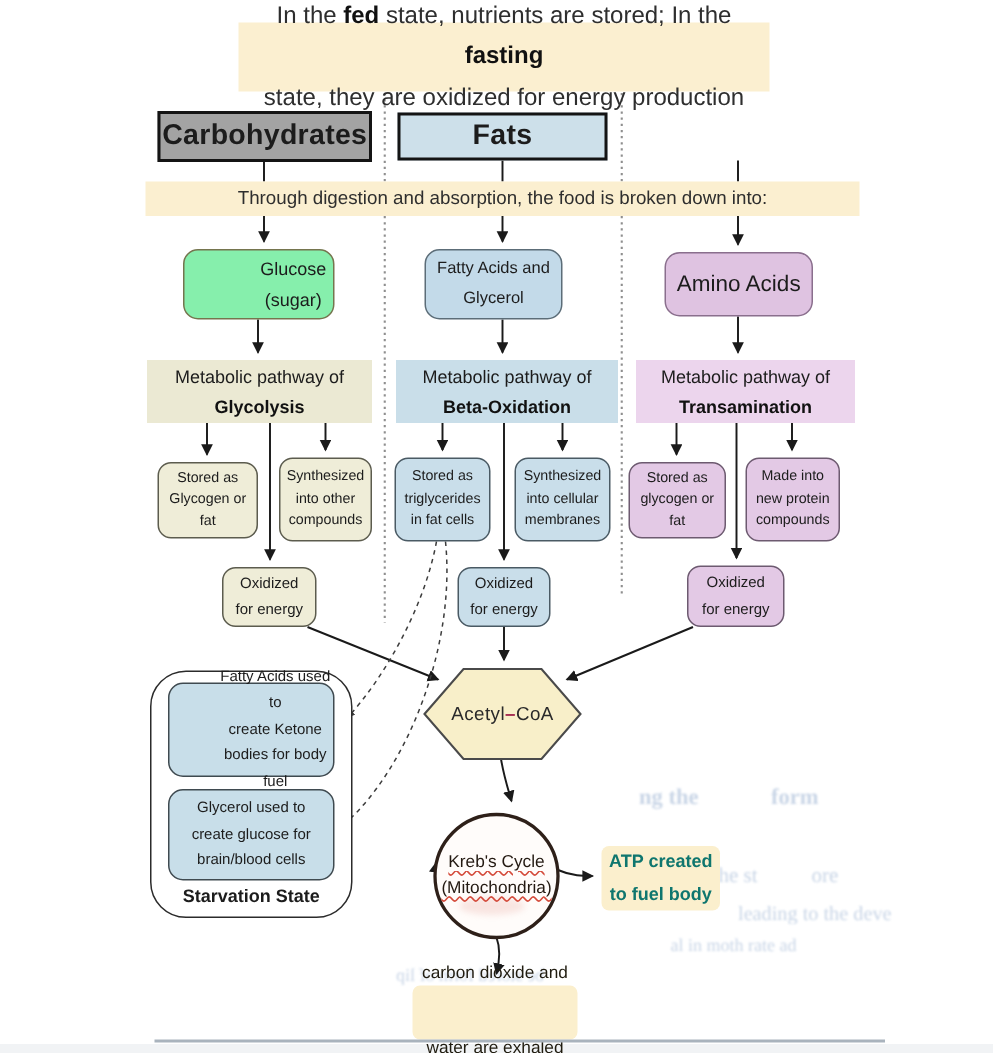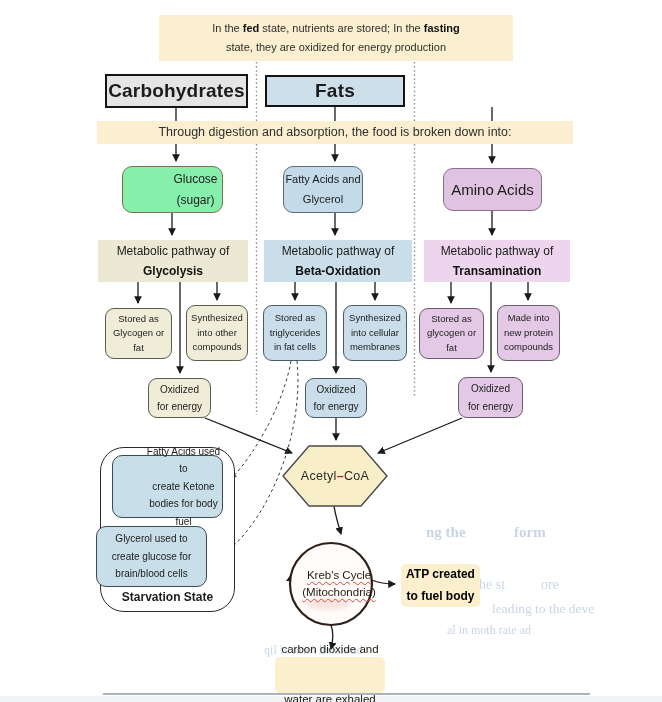--- a/index.html
+++ b/index.html
@@ -3,42 +3,42 @@
 <meta charset="utf-8">
 <style>
   html,body{margin:0;padding:0;background:#ffffff;}
   .stage{position:relative;width:662px;height:702px;background:#ffffff;overflow:hidden;
          font-family:"Liberation Sans",sans-serif;color:#1c1c1c;}
   .node{position:absolute;box-sizing:border-box;display:flex;flex-direction:column;
         align-items:center;justify-content:center;text-align:center;z-index:3;}
   .hdr{border:2px solid #141414;font-weight:bold;font-size:19px;letter-spacing:.2px;}
   .round{border:1.4px solid #6e6e5a;border-radius:10px;}
   .round-sm{border:1.2px solid #55554a;border-radius:9px;}
-  .banner{background:#FBEFD0;font-size:11px;line-height:1.72;color:#2e2e2e;z-index:2;}
+  .banner{background:#FBEFD0;font-size:16px;line-height:1.72;color:#2e2e2e;z-index:2;}
   .b{font-weight:bold;color:#111;}
-  .c-olive-hdr{background:#e5e5e5;}
+  .c-olive-hdr{background:#a3a3a3;}
   .c-blue-hdr{background:#CDE0EA;}
   .c-pink-hdr{background:#F3E6F4;}
   .c-glucose{background:#86efac;border-color:#75754e;padding-left:46px;}
   .c-blue-node{background:#C3DAE9;border-color:#5c6d78;}
   .c-amino{background:#DFC3E1;border-color:#8a6f8d;}
   .c-path-olive{background:#EBE9D3;}
   .c-path-blue{background:#C9DEE9;}
   .c-path-pink{background:#ECD5ED;}
   .c-fate-olive{background:#EFEDD8;border-color:#5c5c4e;}
   .c-fate-blue{background:#C9DEEA;border-color:#4a5a64;}
   .c-fate-pink{background:#E3C9E5;border-color:#6d5a70;}
   .c-note{background:#FBEFCD;border-radius:5px;}
   .path-box{font-size:12px;line-height:1.7;}
   .f9{font-size:9.5px;line-height:1.52;}
   .f10{font-size:10px;line-height:1.75;}
   .f12{font-size:12px;line-height:1.7;}
   .starv{border:1.6px solid #2b2b2b;border-radius:24px;background:#ffffff;z-index:2;}
   .starv-inner{border:1.3px solid #3f4a50;border-radius:10px;background:#C8DEE9;}
-  .wavy{text-decoration:underline wavy #d44a3a 1px;text-underline-offset:2px;padding-left:16px;}
+  .wavy{text-decoration:underline wavy #d44a3a 1px;text-underline-offset:2px;}
   .krebs-txt{font-size:11.5px;line-height:1.5;color:#241a12;}
   .hex-txt{font-size:12.5px;color:#2a2a2a;letter-spacing:.3px;}
   .dash-red{color:#a3274e;font-weight:bold;}
   .bleed{position:absolute;z-index:1;color:#7d9bc4;opacity:.42;filter:blur(.6px);
          font-family:"Liberation Serif",serif;white-space:nowrap;pointer-events:none;text-align:right;}
   .mirror{transform:scaleX(-1);}
   svg.arrows{position:absolute;left:0;top:0;z-index:2;pointer-events:none;}
   .footer-line{position:absolute;left:103px;top:693px;width:487px;height:2px;
                background:#a9b3bd;z-index:3;}
   .footer-band{position:absolute;left:0;top:696px;width:662px;height:6px;background:#f1f3f5;z-index:1;}
@@ -132,21 +132,21 @@
     </div>
 
   <div class="node banner" style="left:97px;top:121px;width:476px;height:23px;font-size:12.5px;">
       <span>Through digestion and absorption, the food is broken down into:</span>
     </div>
 
   <div class="node round c-glucose f12" style="left:122px;top:166px;width:101px;height:47px;">
     <span>Glucose</span>
     <span>(sugar)</span>
   </div>
-  <div class="node round c-blue-node" style="left:283px;top:166px;width:80px;height:47px;font-size:11px;line-height:1.8;">
+  <div class="node round c-blue-node" style="left:283px;top:166px;width:92px;height:47px;font-size:11px;line-height:1.8;">
     <span>Fatty Acids and</span>
     <span>Glycerol</span>
   </div>
   <div class="node round c-amino" style="left:443px;top:168px;width:99px;height:43px;font-size:15px;">
     <span>Amino Acids</span>
   </div>
 
   <div class="node c-path-olive path-box" style="left:98px;top:240px;width:150px;height:42px;">
     <span>Metabolic pathway of</span>
     <span class="b">Glycolysis</span>
@@ -207,35 +207,35 @@
   <div class="node hex-txt" style="left:283px;top:446px;width:104px;height:60px;background:transparent;">
     <div><span>Acetyl</span><span class="dash-red">–</span><span>CoA</span></div>
   </div>
 
   <div class="node starv" style="left:100px;top:447px;width:135px;height:165px;"></div>
   <div class="node starv-inner f10" style="left:112px;top:455px;width:111px;height:63px;padding-left:32px;">
     <span>Fatty Acids used to</span>
       <span>create Ketone</span>
       <span>bodies for body fuel</span>
   </div>
-  <div class="node starv-inner f10" style="left:96px;top:526px;width:111px;height:61px;">
+  <div class="node starv-inner f10" style="left:112px;top:526px;width:111px;height:61px;">
     <span>Glycerol used to</span>
       <span>create glucose for</span>
       <span>brain/blood cells</span>
   </div>
   <div class="node" style="left:102px;top:588px;width:131px;height:18px;font-weight:bold;font-size:12px;">
       <span>Starvation State</span>
     </div>
 
   <div class="node krebs-txt" style="left:290px;top:543px;width:82px;height:82px;background:transparent;z-index:4;">
     <span class="wavy">Kreb's Cycle</span>
     <span class="wavy">(Mitochondria)</span>
   </div>
 
-  <div class="node c-note" style="left:401px;top:564px;width:79px;height:43px;font-size:12px;font-weight:bold;line-height:1.8;color:#000000;">
+  <div class="node c-note" style="left:401px;top:564px;width:79px;height:43px;font-size:12px;font-weight:bold;line-height:1.8;color:#0f766e;">
     <span>ATP created</span>
       <span>to fuel body</span>
   </div>
 
   <div class="node c-note" style="left:275px;top:657px;width:110px;height:36px;font-size:11.5px;line-height:1.55;color:#201c10;gap:32px;">
     <span>carbon dioxide and</span>
       <span>water are exhaled</span>
   </div>
 
   <div class="footer-band"></div>

